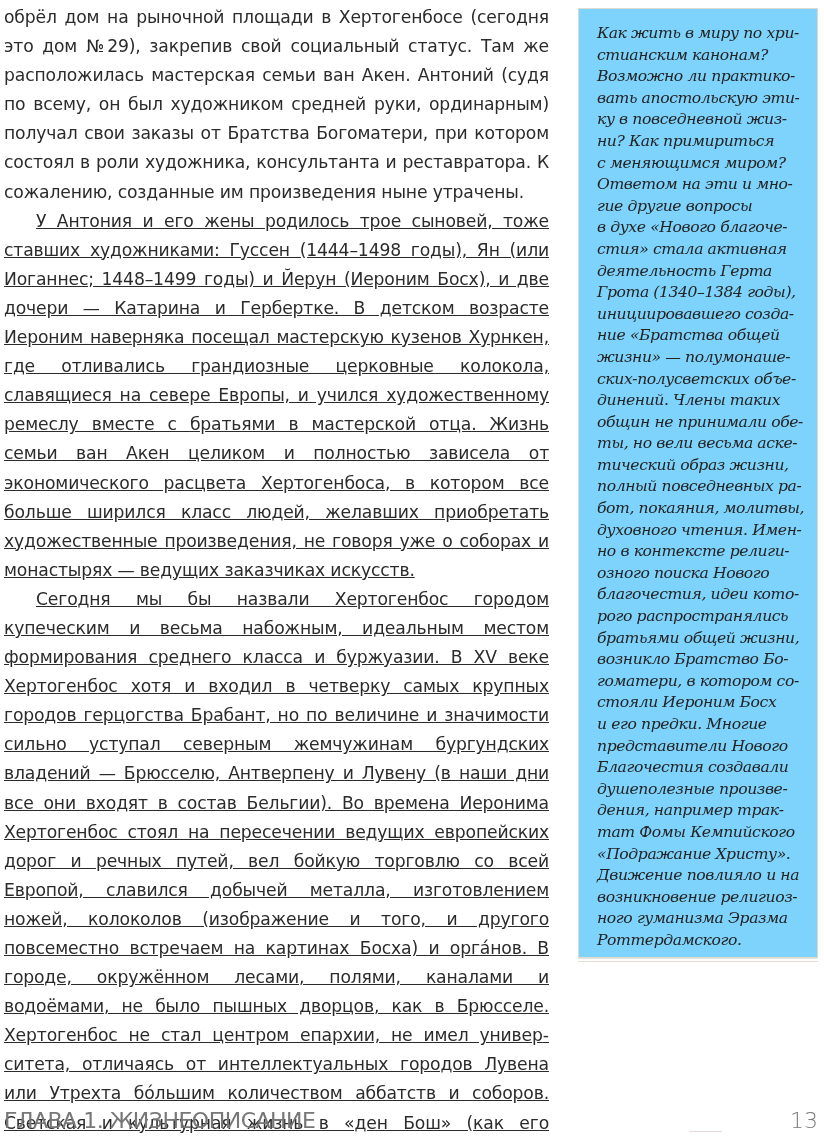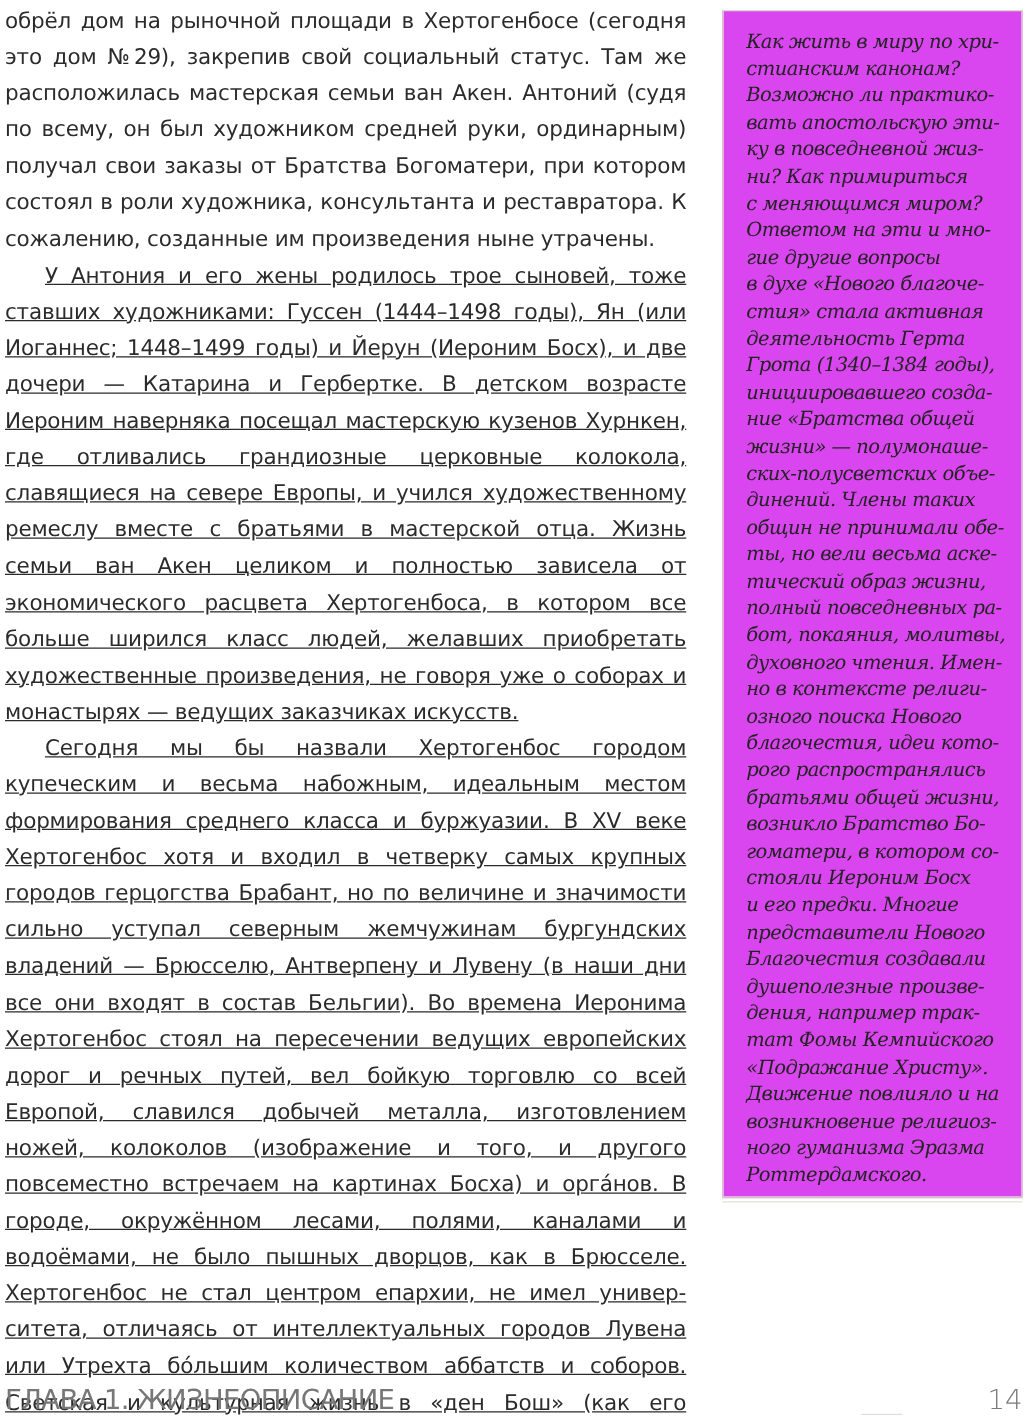--- a/index.html
+++ b/index.html
@@ -33,21 +33,21 @@
     .main-column p.indent {
       text-indent: 32px;
       text-decoration: underline;
     }
     .sidebar-box {
       position: absolute;
       left: 578px;
       top: 8px;
       width: 240px;
       height: 950px;
-      background: #d946ef;
+      background: #7dd3fc;
       border: 1px solid #dedad0;
       box-shadow: 0 1px 0 #e8e4da, 0 3px 0 #ffffff, 0 4px 0 #e3dfd6;
       box-sizing: border-box;
     }
     .sidebar-text {
       position: absolute;
       left: 18px;
       top: 14px;
       width: 214px;
       font-family: "DejaVu Serif", serif;
@@ -138,13 +138,13 @@
 тат Фомы Кемпийского
 «Подражание Христу».
 Движение повлияло и на
 возникновение религиоз-
 ного гуманизма Эразма
 Роттердамского.</div>
 </aside>
 
 <div class="footer-title">ГЛАВА 1. ЖИЗНЕОПИСАНИЕ</div>
 <div class="footer-rule"></div>
-<div class="page-number">14</div>
+<div class="page-number">13</div>
 
 </body></html>

